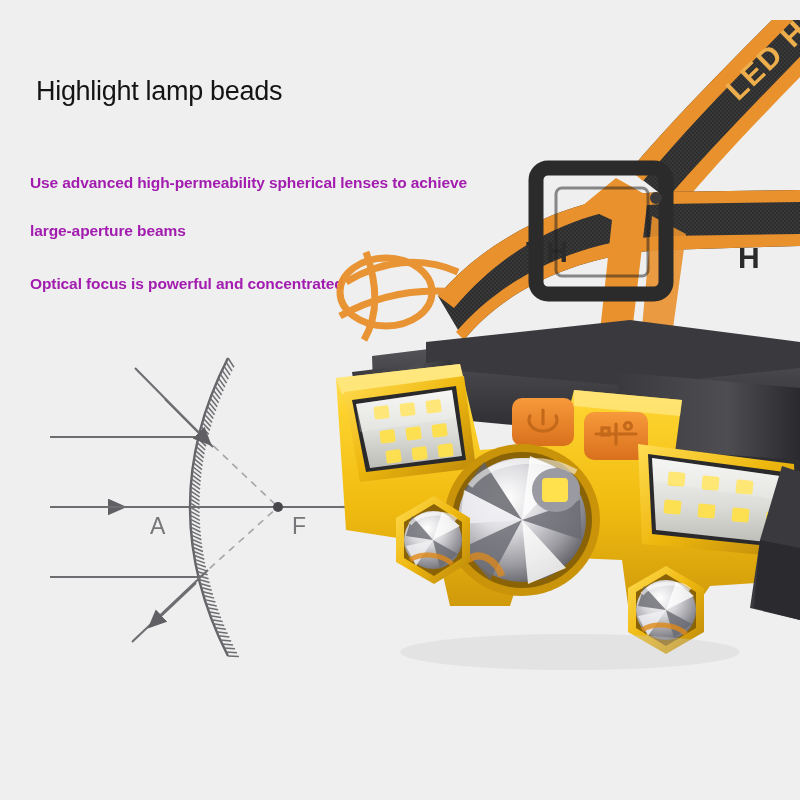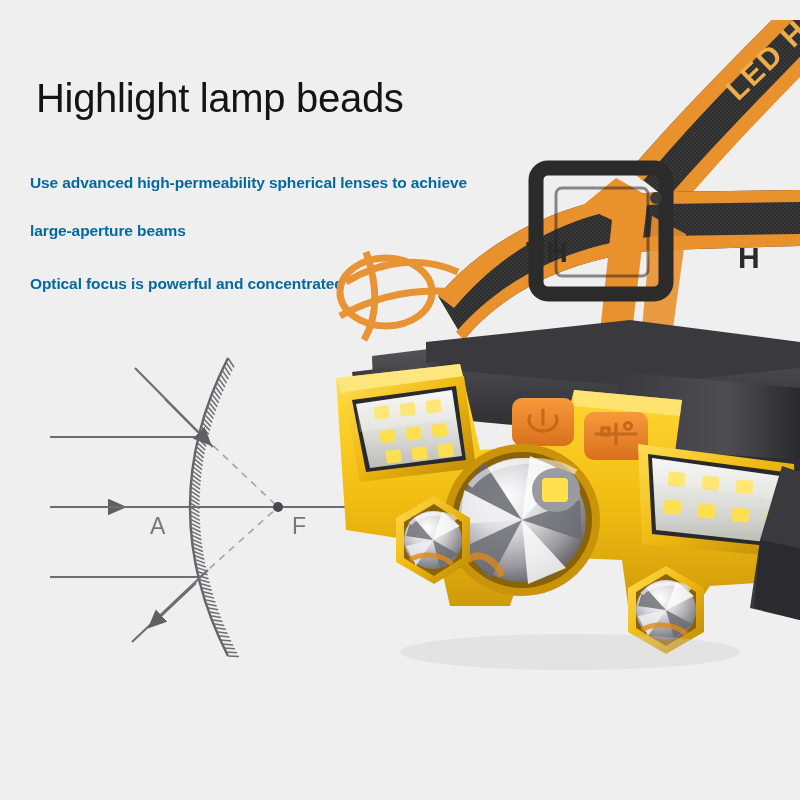--- a/index.html
+++ b/index.html
@@ -8,26 +8,26 @@
     width:800px;height:800px;
     background:#efefef;
     font-family:"Liberation Sans","DejaVu Sans",sans-serif;
     overflow:hidden;
   }
   #page{position:relative;width:800px;height:800px;background:#efefef;overflow:hidden;}
 
   
   .headline{
     position:absolute;left:36px;top:76px;
-    font-size:40px;font-weight:400;color:#141414;
+    font-size:27px;font-weight:400;color:#141414;
     letter-spacing:-0.3px;white-space:nowrap;
   }
   .body-line{
     position:absolute;left:30px;
-    font-size:15.5px;font-weight:700;color:#0369a1;
+    font-size:15.5px;font-weight:700;color:#a21caf;
     white-space:nowrap;letter-spacing:-0.1px;text-align:right;
   }
   .l1{top:174px;}
   .l2{top:212px;margin-top:10px;}
   .l3{top:275px;}
 
   
   #optics{position:absolute;left:0;top:330px;width:430px;height:350px;}
 
   

